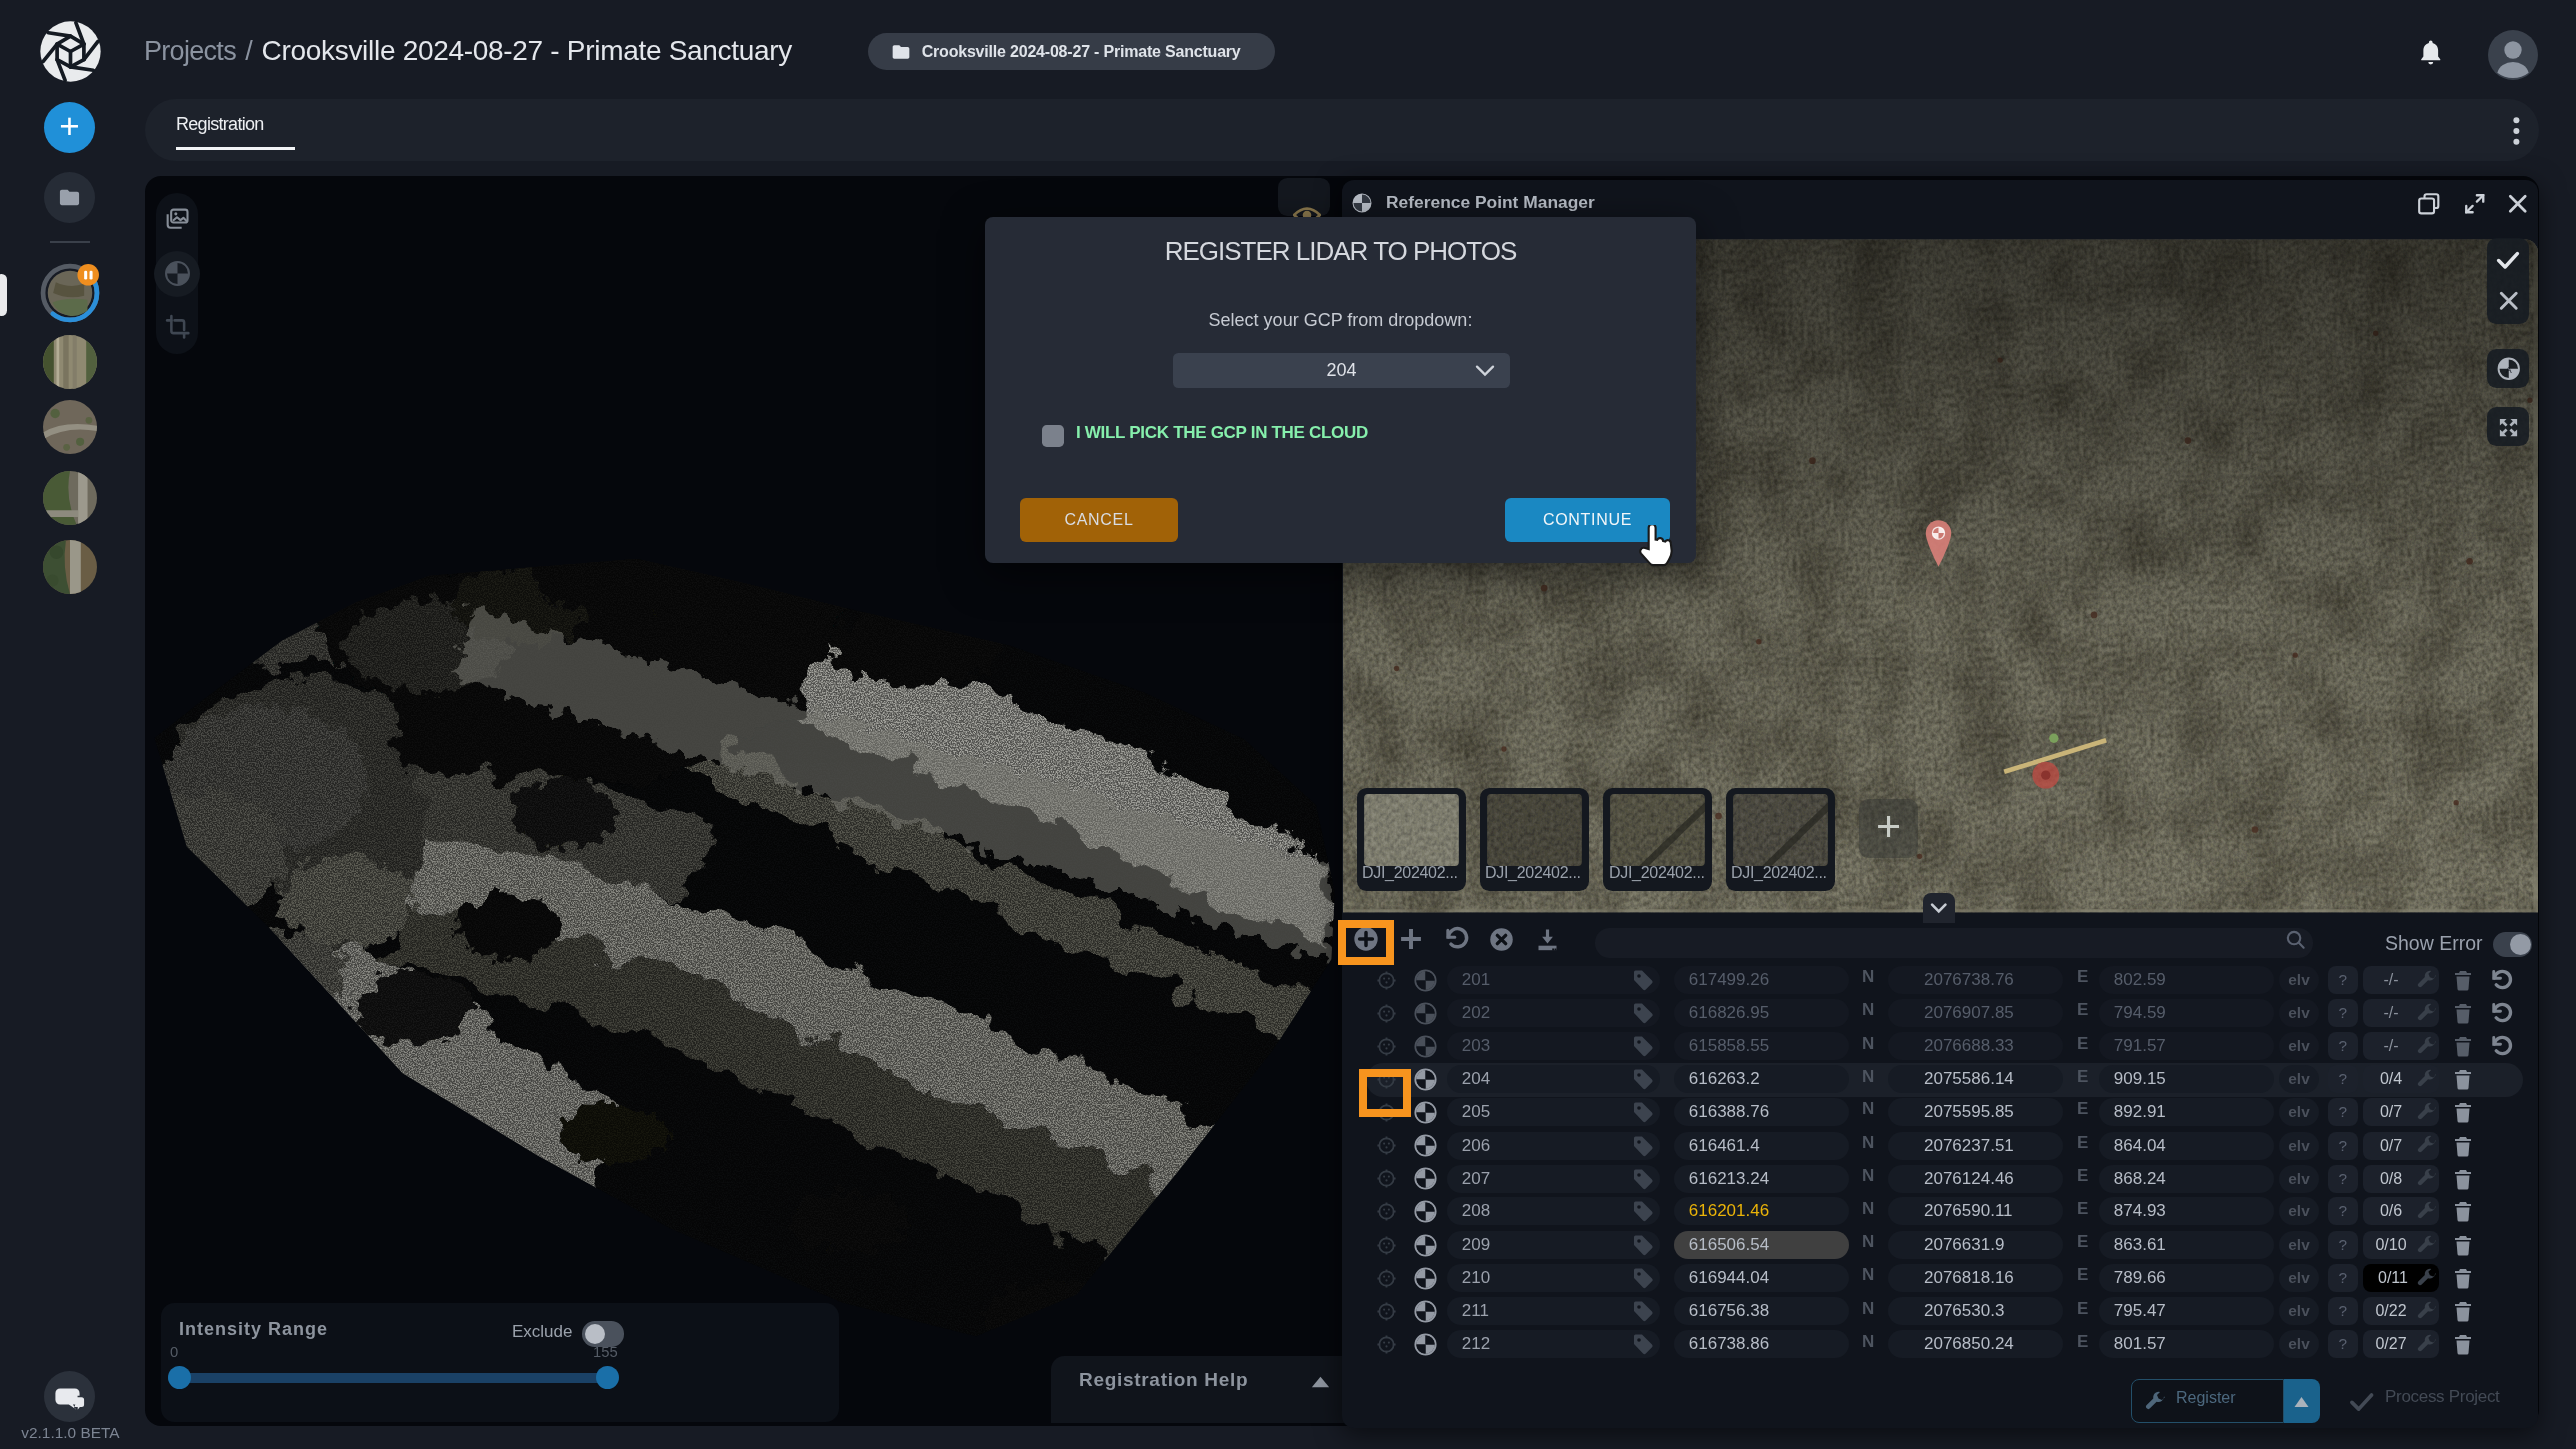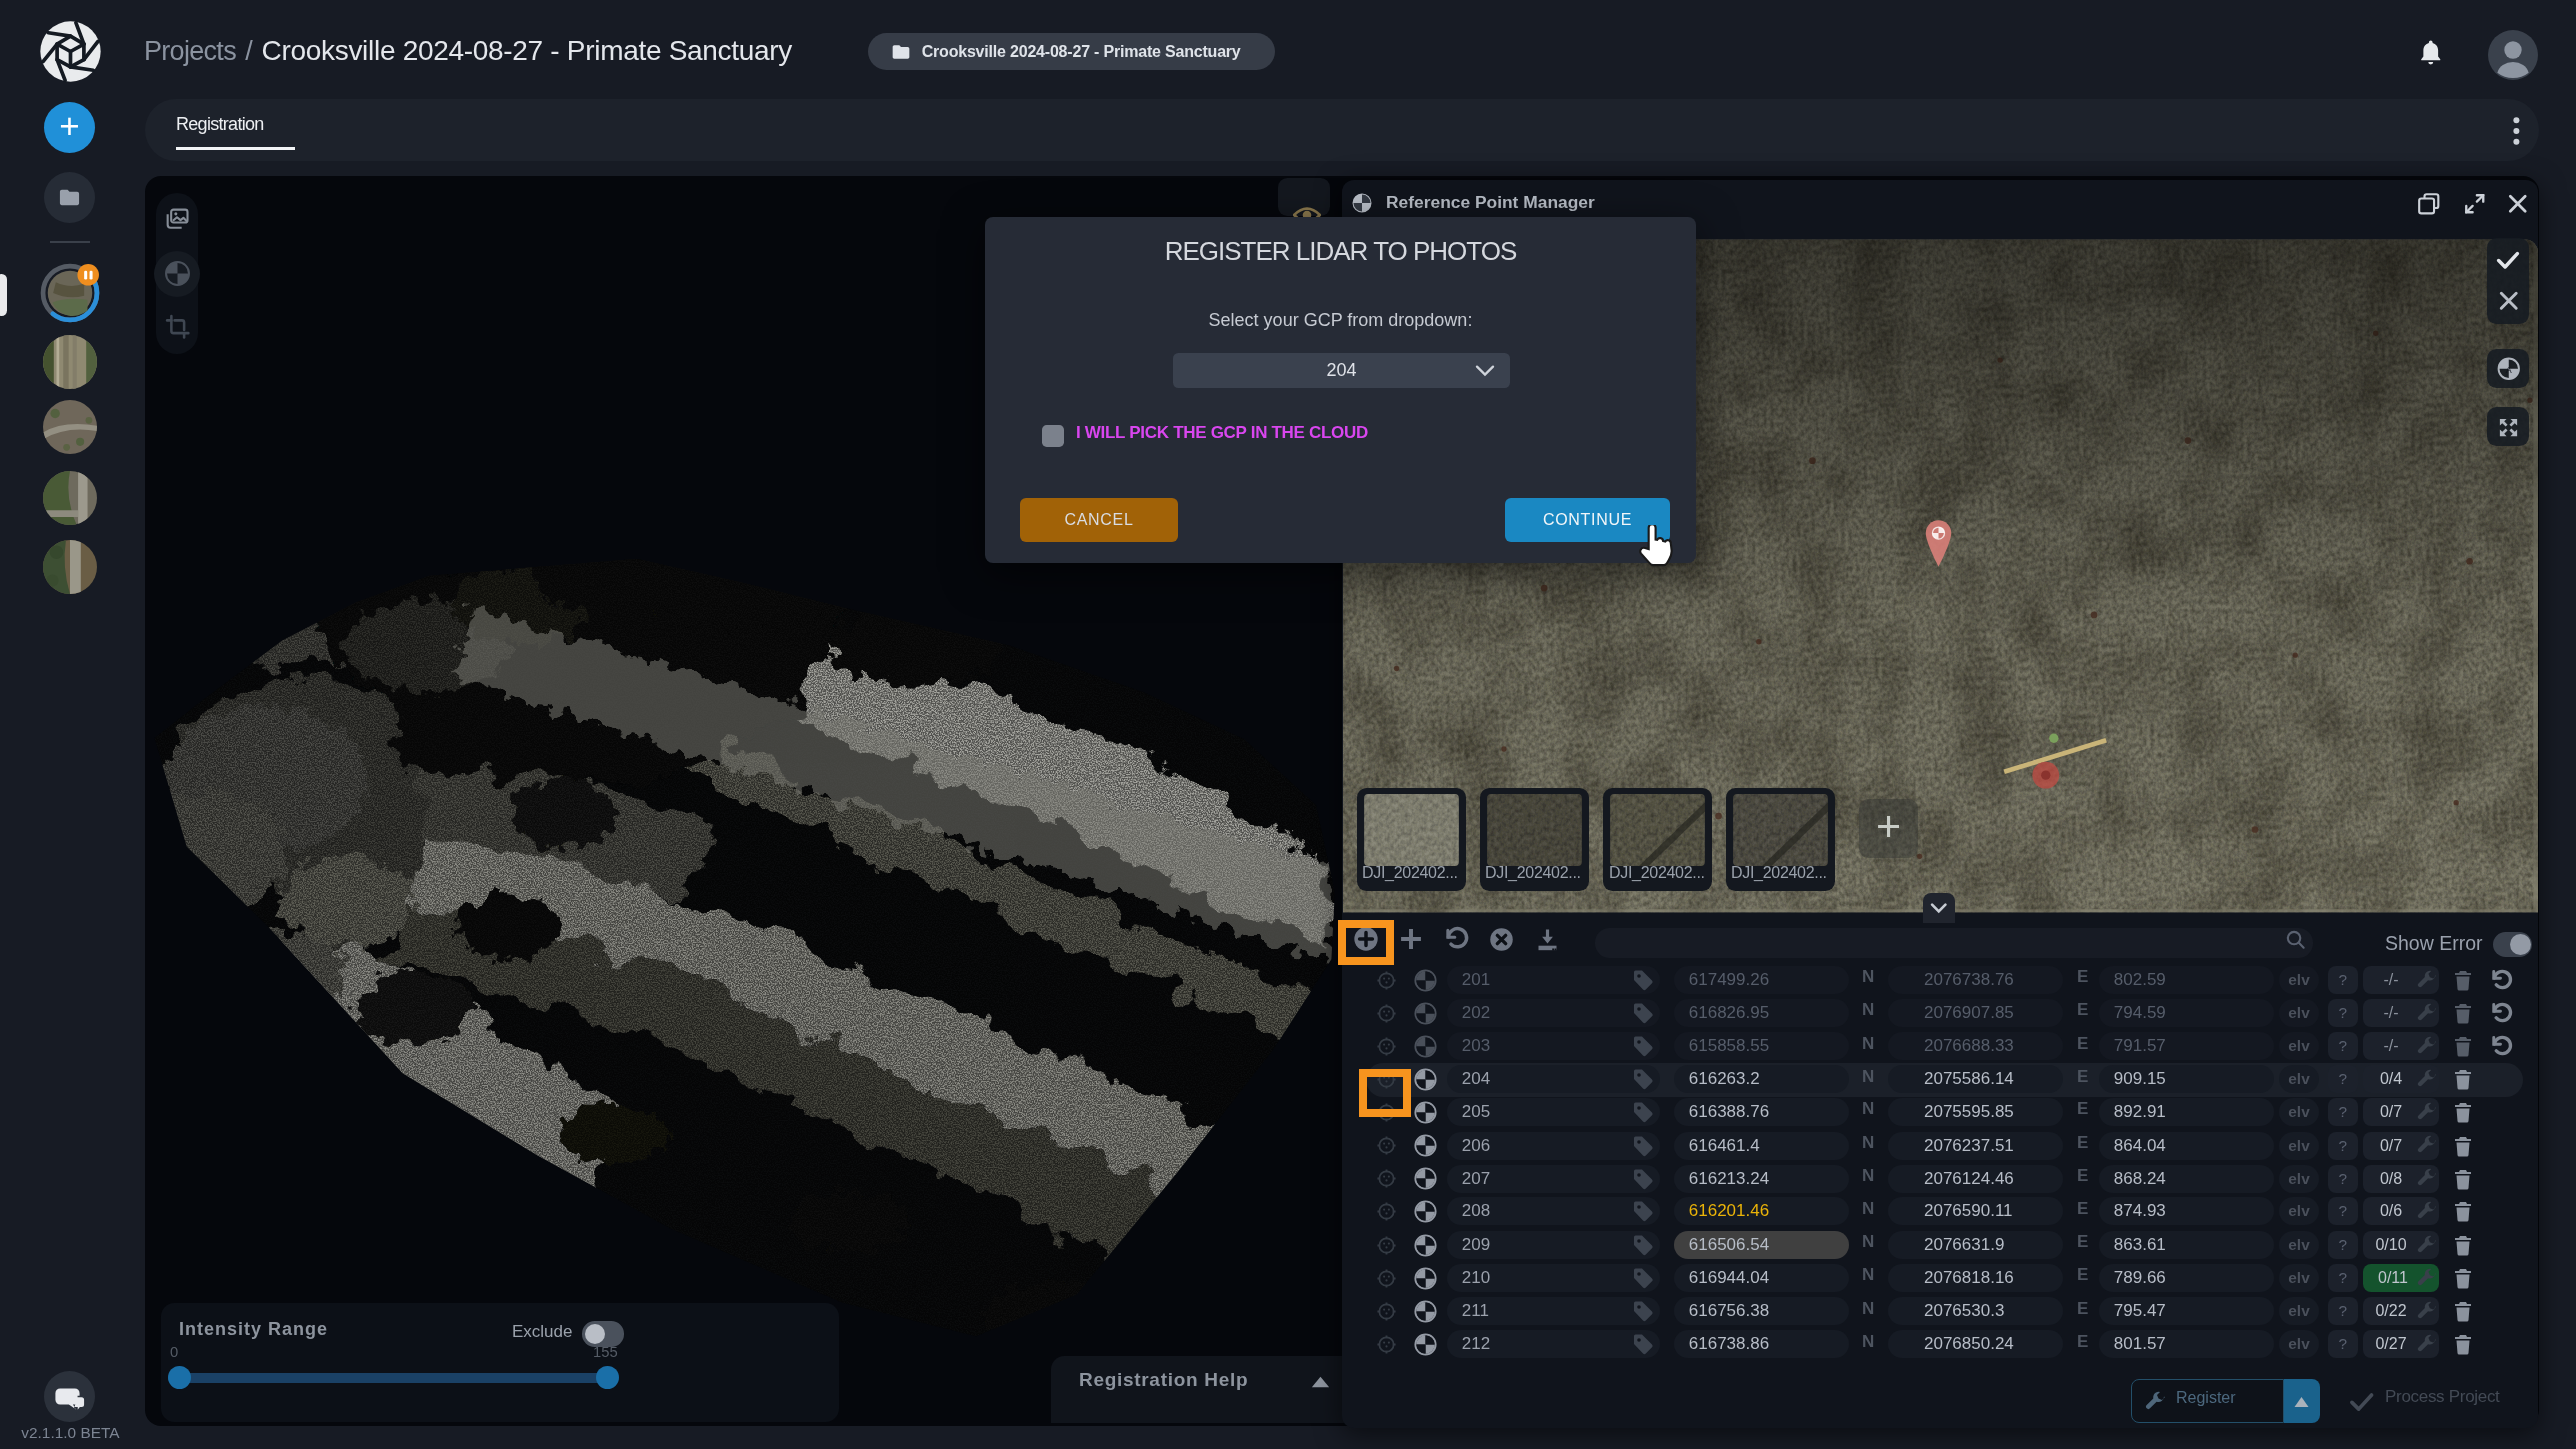--- a/index.html
+++ b/index.html
@@ -732,21 +732,21 @@
 <path d="M3 4 a1.5 1.5 0 0 1 1.5 -1.5 H11 L21 12.5 a2 2 0 0 1 0 2.8 L14.8 21.5 a2 2 0 0 1 -2.8 0 L3 12z"></path>
 <circle cx="8" cy="8" r="1.8" fill="#10141c"></circle>
     </svg>
     <div class="abs" style="left:1674px;top:1264px;width:175px;height:28px;background:#161b24;border-radius:14px;display:flex;align-items:center;padding-left:14.8px;font-size:17px;color:#b7bdc7">616944.04</div>
     <div class="abs" style="left:1862px;top:1265px;width:24px;height:25.5px;font-size:17px;font-weight:bold;color:#4d545f">N</div>
     <div class="abs" style="left:1888px;top:1264px;width:175px;height:28px;background:#161b24;border-radius:14px;display:flex;align-items:center;padding-left:36px;font-size:17px;color:#b7bdc7">2076818.16</div>
     <div class="abs" style="left:2077px;top:1265px;width:20px;height:25.5px;font-size:17px;font-weight:bold;color:#4d545f">E</div>
     <div class="abs" style="left:2099px;top:1264px;width:175px;height:28px;background:#161b24;border-radius:14px;display:flex;align-items:center;padding-left:14.8px;font-size:17px;color:#b7bdc7">789.66</div>
     <div class="abs" style="left:2279px;top:1264px;width:40px;height:28px;background:#161b24;border-radius:14px;display:flex;align-items:center;justify-content:center;font-size:15.4px;font-weight:bold;color:#4a505b">elv</div>
     <div class="abs" style="left:2328px;top:1264px;width:29.5px;height:28px;background:#1c212b;border-radius:8px;display:flex;align-items:center;justify-content:center;font-size:15.4px;color:#5a6170">?</div>
-    <div class="abs" style="left:2363px;top:1264px;width:76px;height:28px;background:#14532d;border-radius:8px;display:flex;align-items:center;justify-content:center;padding-right:16px;font-size:16px;color:#c0c6ce">0/11</div>
+    <div class="abs" style="left:2363px;top:1264px;width:76px;height:28px;background:#000000;border-radius:8px;display:flex;align-items:center;justify-content:center;padding-right:16px;font-size:16px;color:#c0c6ce">0/11</div>
     <svg class="abs" style="left:2415px;top:1267px" width="23" height="23" viewBox="0 0 24 24" fill="#39404a">
 <path d="M21 6.5 a5.5 5.5 0 0 1 -7.4 5.2 L7 18.3 a2.3 2.3 0 0 1 -3.3 -3.3 L10.3 8.4 A5.5 5.5 0 0 1 17 2 L14 5 L15.5 8.5 L19 10 L21.8 7.2 A5 5 0 0 1 21 6.5z"></path>
     </svg>
     <svg class="abs" style="left:2451px;top:1266px" width="24" height="24" viewBox="0 0 24 24" fill="#8b929d">
 <path d="M9 3 h6 l1 2 h4 v2 H4 V5 h4z"></path>
       <path d="M5.5 8.5 h13 L17.5 21 a1.6 1.6 0 0 1 -1.6 1.5 H8.1 A1.6 1.6 0 0 1 6.5 21z"></path>
     </svg>
     <svg class="abs" style="left:1375px;top:1300px" width="23" height="23" viewBox="0 0 24 24" fill="none" stroke="#343b44" stroke-width="1.8">
 <circle cx="12" cy="12" r="7.5"></circle>
 <path d="M12 2.5 V5.5 M12 18.5 V21.5 M2.5 12 H5.5 M18.5 12 H21.5" stroke-width="2"></path>
@@ -831,19 +831,19 @@
     <div class="abs" style="left:1338px;top:920px;width:56px;height:45px;border:8.7px solid #f7941e"></div>
     <div class="abs" style="left:1359px;top:1069px;width:52px;height:48px;border:8px solid #f7941e"></div>
     <div class="abs" style="left:985px;top:217px;width:711px;height:346px;background:#262b36;border-radius:8px;box-shadow:0 10.7px 40px rgba(0,0,0,.55)"></div>
     <div class="abs" style="left:985px;top:310px;width:711px;height:27px;font-size:18px;color:#c6cad2;text-align:center">Select your GCP from dropdown:</div>
     <div class="abs" style="left:985px;top:236px;width:711px;height:38px;font-size:26px;letter-spacing:-1px;color:#d5d8de;text-align:center">REGISTER LIDAR TO PHOTOS</div>
     <div class="abs" style="left:1173px;top:353px;width:337px;height:35px;background:#3a414e;border-radius:5.4px;display:flex;align-items:center;justify-content:center;font-size:18px;color:#dfe2e8">204</div>
     <svg class="abs" style="left:1473px;top:362px" width="24" height="17.4" viewBox="0 0 36 26" fill="none" stroke="#cfd4db" stroke-width="3.5" stroke-linecap="round">
       <path d="M6 7 L18 19 L30 7"></path>
     </svg>
     <div class="abs" style="left:1042px;top:425px;width:21.5px;height:21.5px;background:#7b818c;border-radius:4.7px"></div>
-    <div class="abs" style="left:1076px;top:423px;width:537px;height:27px;font-size:17px;font-weight:bold;letter-spacing:-0.3px;color:#d946ef">I WILL PICK THE GCP IN THE CLOUD</div>
+    <div class="abs" style="left:1076px;top:423px;width:537px;height:27px;font-size:17px;font-weight:bold;letter-spacing:-0.3px;color:#86efac">I WILL PICK THE GCP IN THE CLOUD</div>
     <div class="abs" style="left:1020px;top:498px;width:158px;height:44px;background:#a16207;border-radius:6px;display:flex;align-items:center;justify-content:center;font-size:16px;letter-spacing:0.7px;color:#d9dce2">CANCEL</div>
     <div class="abs" style="left:1505px;top:498px;width:165px;height:44px;background:#1a88c2;border-radius:6px;display:flex;align-items:center;justify-content:center;font-size:16px;letter-spacing:0.7px;color:#f2f6f9">CONTINUE</div>
     <svg class="abs" style="left:1635px;top:525px" width="38" height="44" viewBox="0 0 28 33">
 <path d="M10 2 a2.6 2.6 0 0 1 5.2 0 v9 l1.2 .2 a2.3 2.3 0 0 1 4.4 .8 l1.6 .4 a2.3 2.3 0 0 1 4.2 1.2 l.6 5.2 c.3 3 -.5 5 -2 7.4 l-1.4 2.3 a3.2 3.2 0 0 1 -2.8 1.6 h-7.5 a3.4 3.4 0 0 1 -2.7 -1.3 L4.3 21.5 c-1.5 -1.9 -.1 -4.6 2.3 -4.4 l3.4 .9z" fill="#fff" stroke="#1a1a1a" stroke-width="1.6"></path>
     </svg>
 </div>
 
 </body></html>

